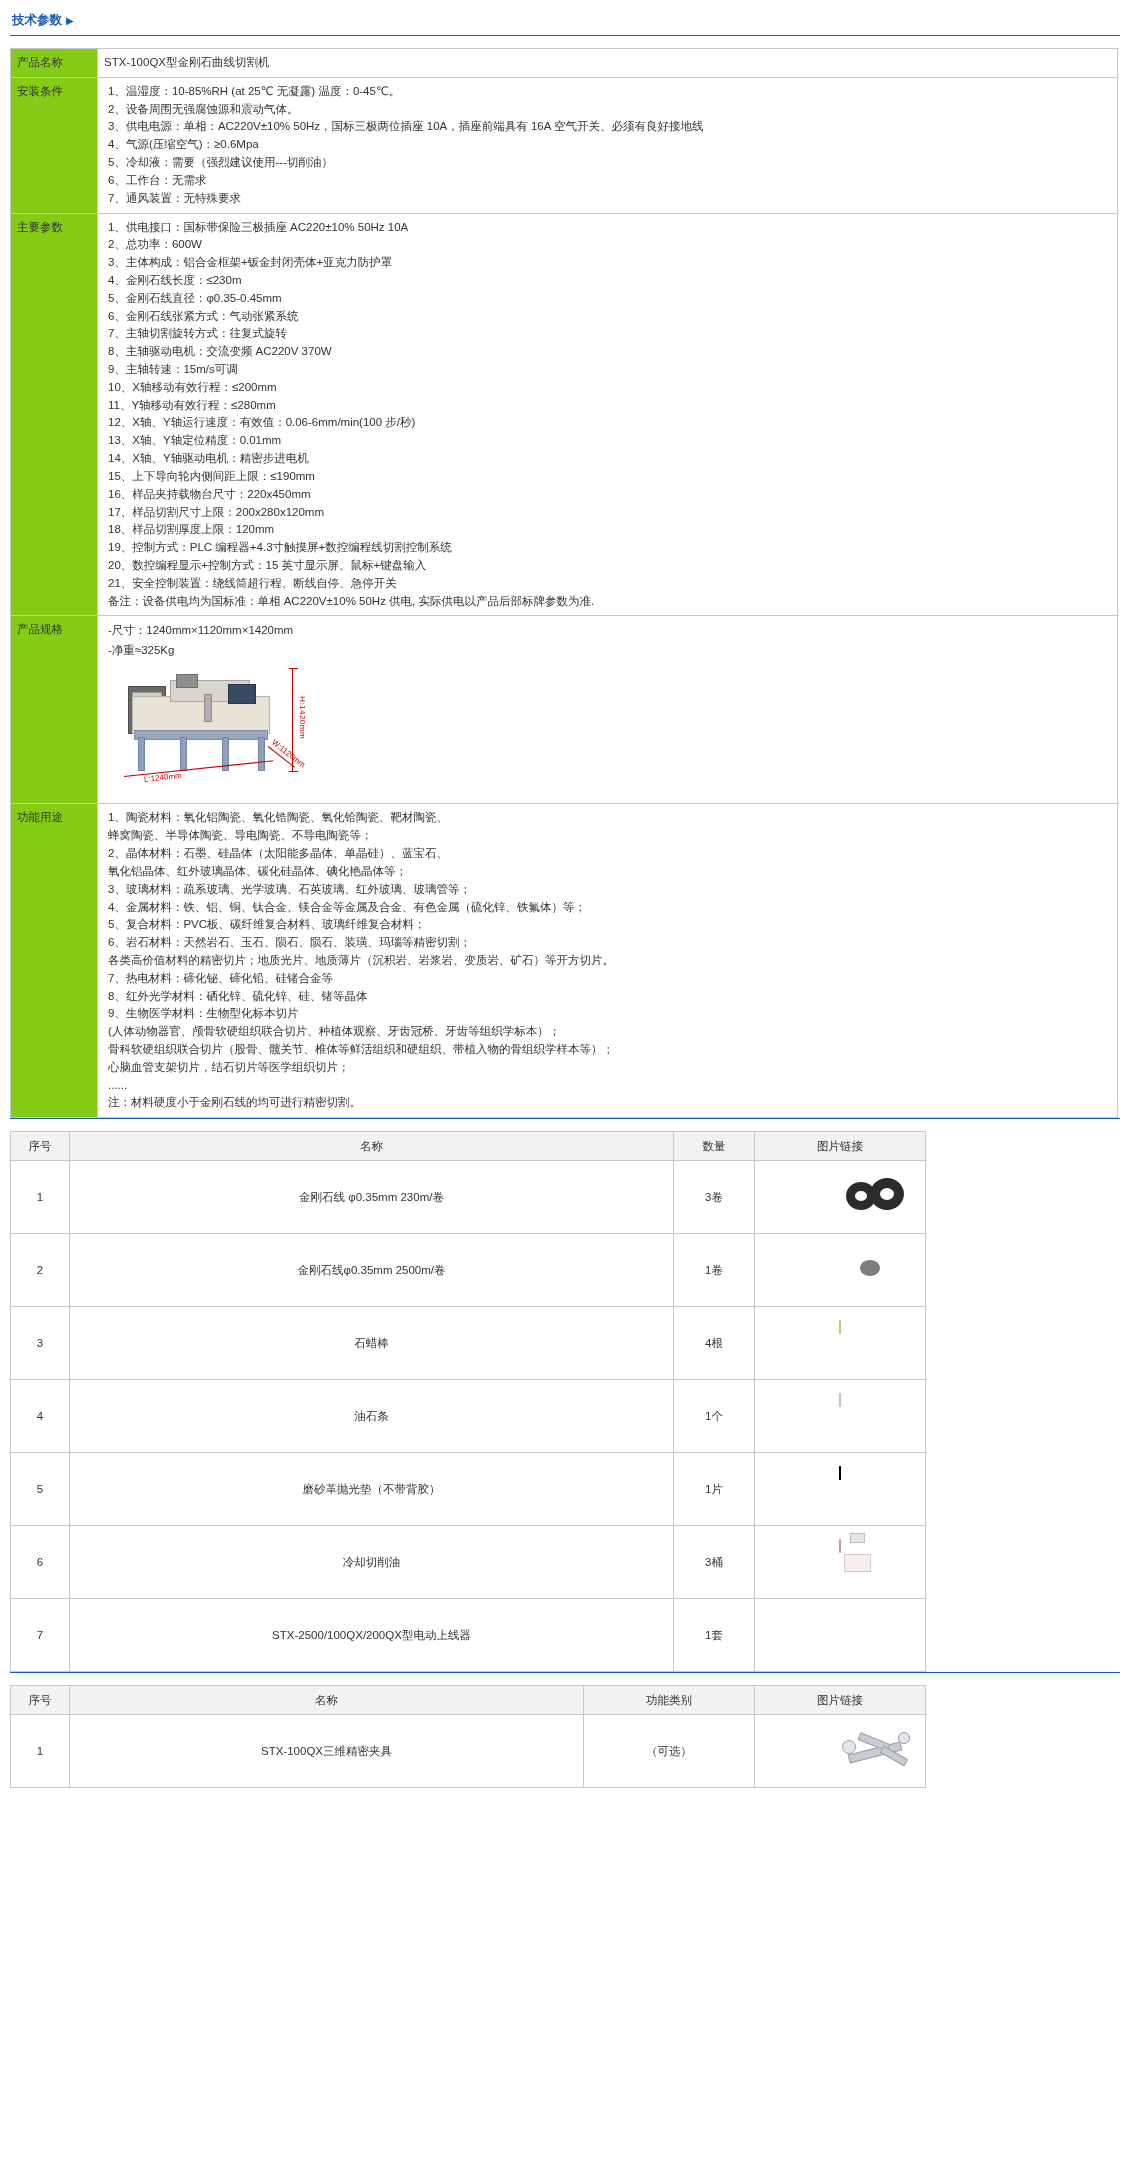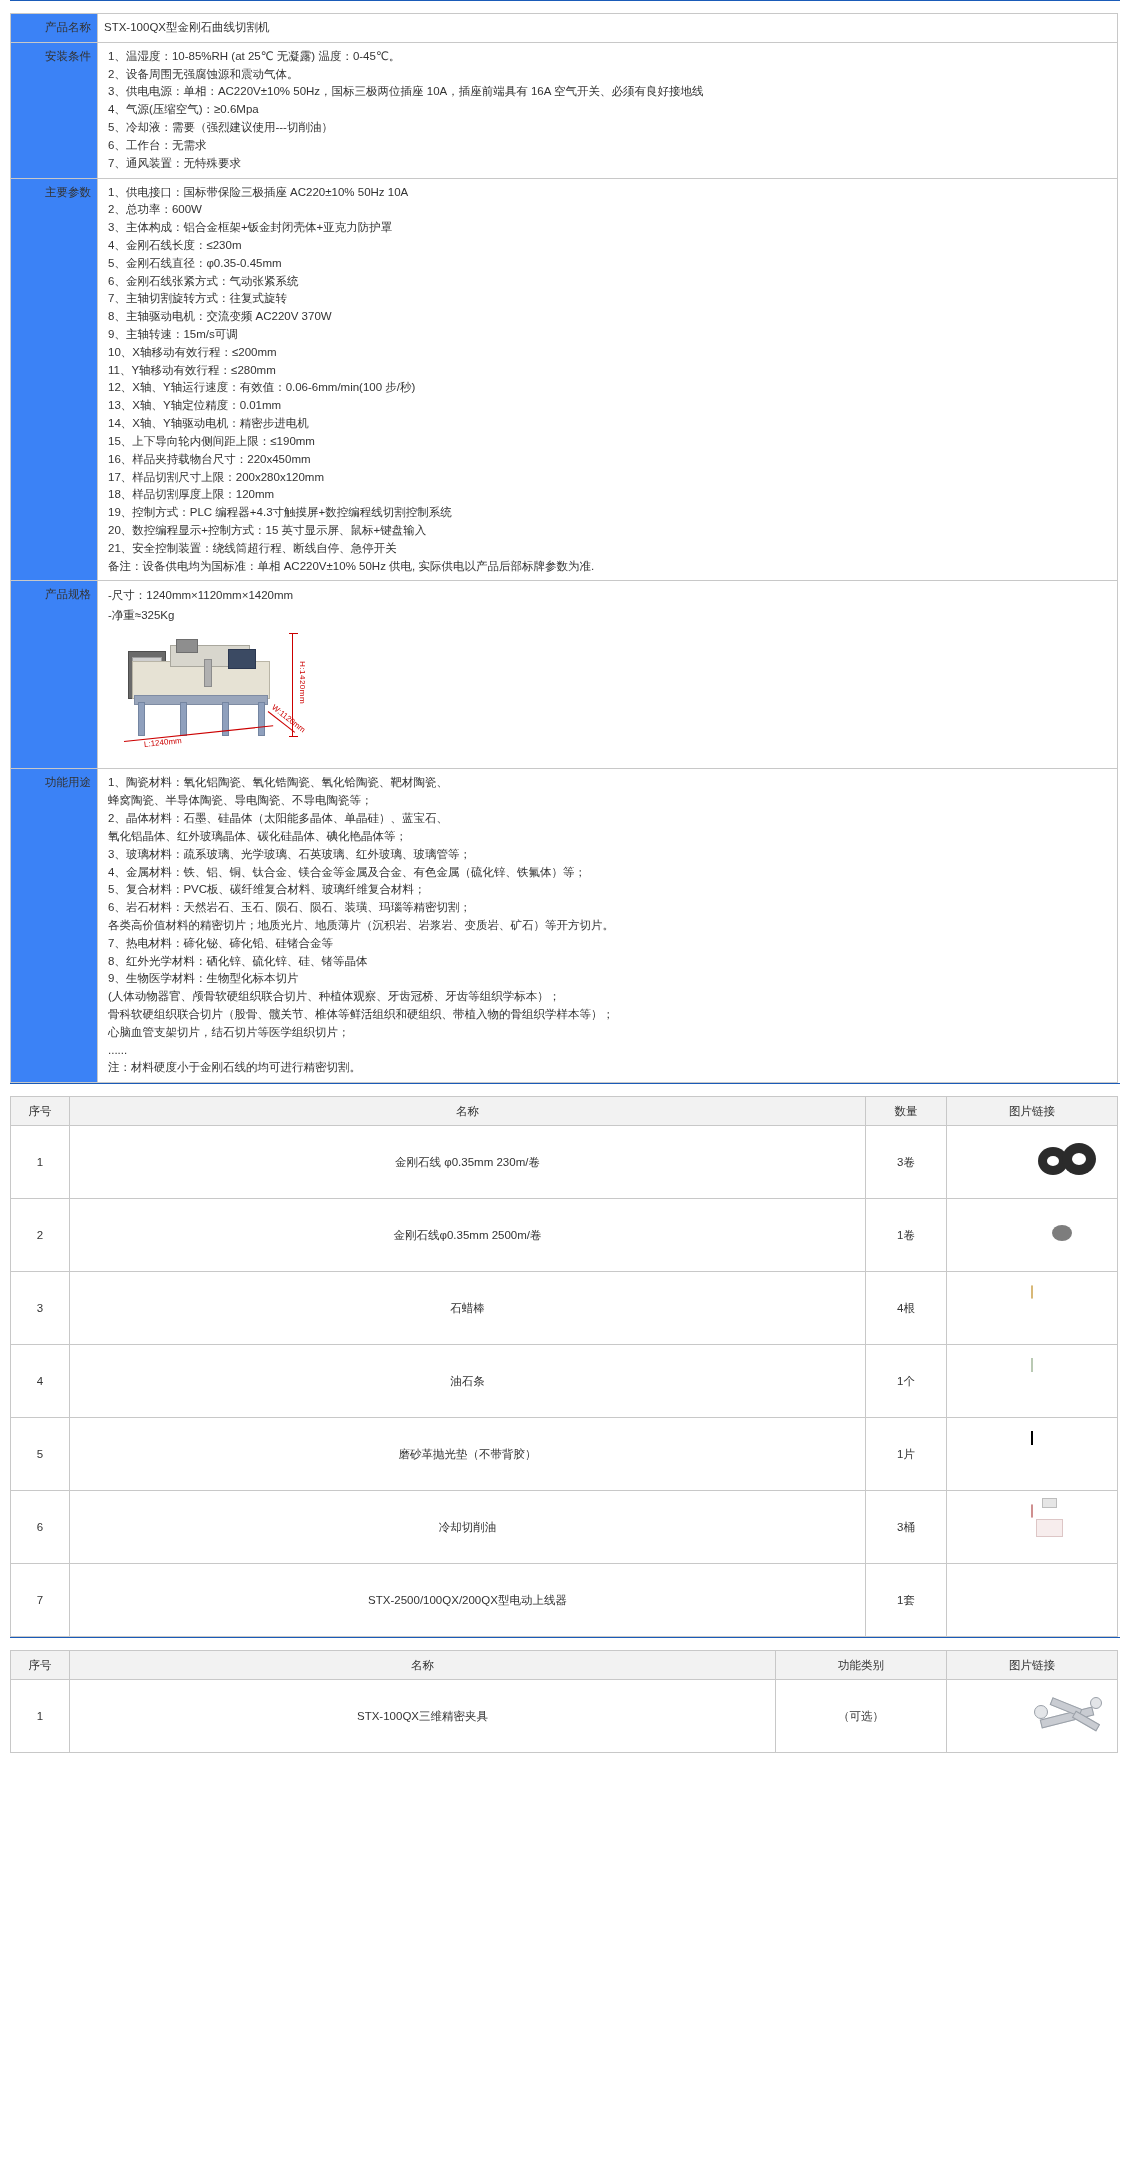--- a/index.html
+++ b/index.html
@@ -48,23 +48,23 @@
   table.spec td {
     border: 1px solid #c8c8c8;
     vertical-align: top;
     padding: 5px 6px;
     line-height: 1.55;
     font-size: 11.5px;
     color: #333;
   }
   td.label {
     width: 74px;
-    text-align: right;
+    text-align: left;
     vertical-align: middle;
-    background: #3b82f6;
+    background: #84cc16;
     color: #333;
     font-size: 11.5px;
     padding: 5px 2px;
   }
   td.value {
     background: #ffffff;
   }
   .lines > div {
     padding-left: 4px;
   }
@@ -231,21 +231,21 @@
   .dim-d-label {
     position: absolute;
     left: 150px;
     top: 80px;
     color: #cc0000;
     font-size: 8px;
     transform: rotate(38deg);
   }
   
   table.acc {
-    width: 1108px;
+    width: 916px;
     margin: 0 10px;
     border-collapse: collapse;
     table-layout: fixed;
   }
   table.acc th {
     border: 1px solid #c8c8c8;
     background: #f2f2f2;
     font-weight: normal;
     font-size: 11.5px;
     color: #333;
@@ -346,20 +346,23 @@
     position: absolute; left: 58px; top: 4px; width: 10px; height: 10px;
     border-radius: 50%; background: #e3e5e8; border: 1px solid #9aa0a8;
   }
   .name-cell { text-align: center; }
 </style>
 </head>
 <body>
 
 <div class="page">
 
+  <div class="section-head">
+    <span>技术参数</span><span class="arrow">▶</span>
+  </div>
   <hr class="rule">
 
   <table class="spec">
     <tbody>
       <tr>
         <td class="label">产品名称</td>
         <td class="value">STX-100QX型金刚石曲线切割机</td>
       </tr>
 
       <tr>

